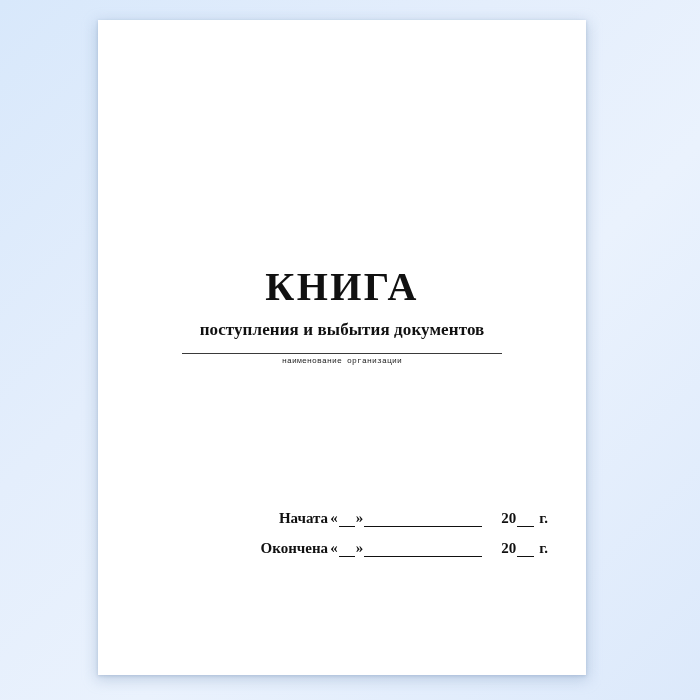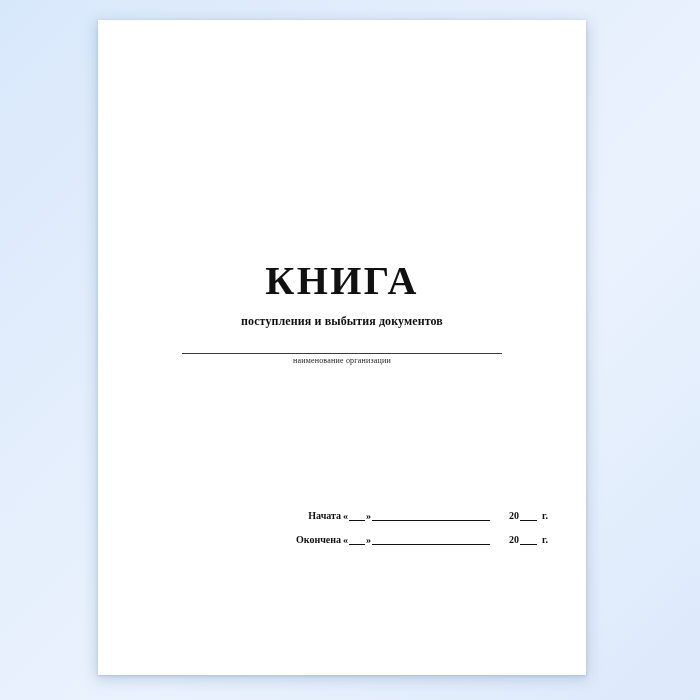--- a/index.html
+++ b/index.html
@@ -35,71 +35,71 @@
     top: 20px;
     width: 488px;
     height: 655px;
     background: #ffffff;
     box-shadow: 0 1px 3px rgba(90,120,160,0.25);
   }
   .title-block {
     position: absolute;
     left: 0;
     right: 0;
-    top: 241px;
+    top: 247px;
     text-align: center;
   }
   .doc-title {
     font-family: "Liberation Serif", serif;
     font-size: 40px;
     font-weight: bold;
     letter-spacing: 2.5px;
     color: #111111;
     line-height: 1;
     margin: 0;
   }
   .doc-subtitle {
     font-family: "Liberation Serif", serif;
-    font-size: 12px;
+    font-size: 17px;
     font-weight: bold;
     color: #111111;
     margin-top: 13px;
     letter-spacing: 0.1px;
   }
   .org-block {
     position: absolute;
     left: 84px;
     width: 320px;
     top: 332px;
     text-align: center;
   }
   .org-rule {
     border-bottom: 1px solid #3a3a3a;
     height: 1px;
     width: 100%;
   }
   .org-caption {
-    font-family: Liberation Serif, serif;
+    font-family: Liberation Mono, monospace;
     font-size: 8px;
     color: #1d1d1d;
     margin-top: 2px;
     letter-spacing: 0.2px;
   }
   .dates-block {
     position: absolute;
     right: 38px;
     top: 490px;
     width: 330px;
   }
   .date-row {
     display: flex;
     align-items: flex-end;
     justify-content: flex-end;
     font-family: "Liberation Serif", serif;
-    font-size: 10px;
+    font-size: 15px;
     font-weight: bold;
     color: #111111;
     margin-bottom: 13px;
     white-space: nowrap;
   }
   .date-label {
     margin-right: 2px;
   }
   .date-quote-open {
     letter-spacing: 0;

